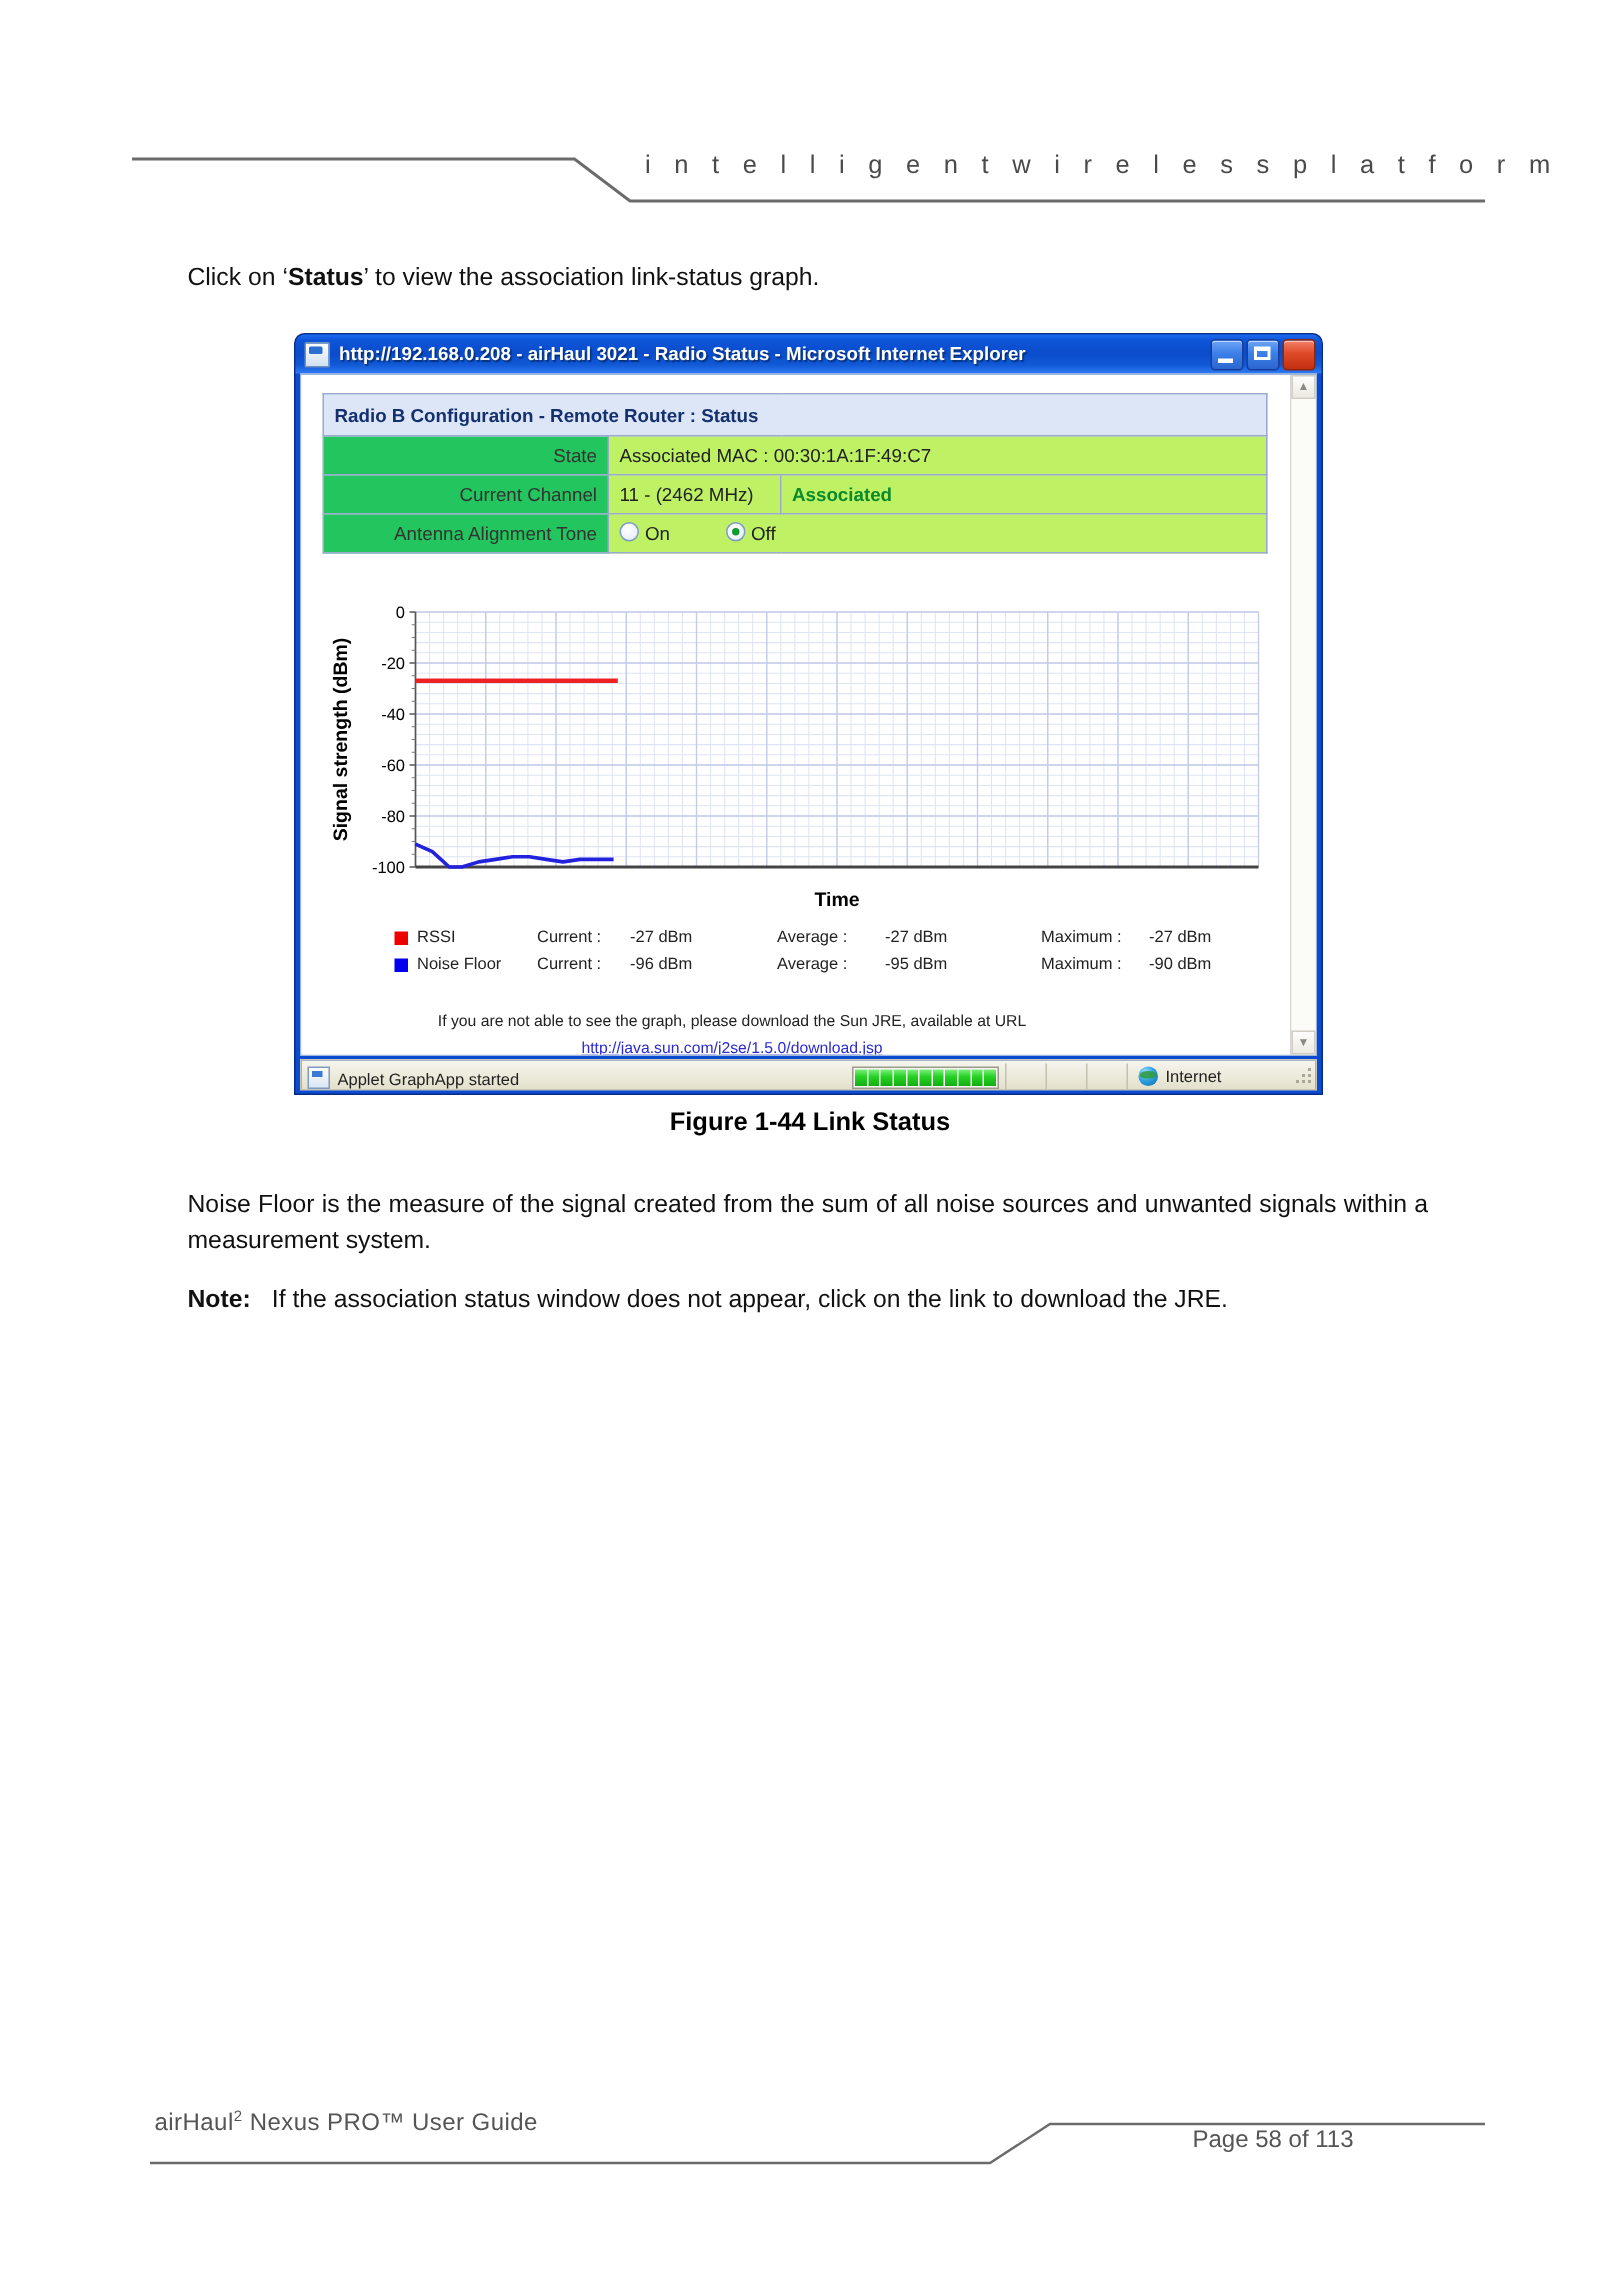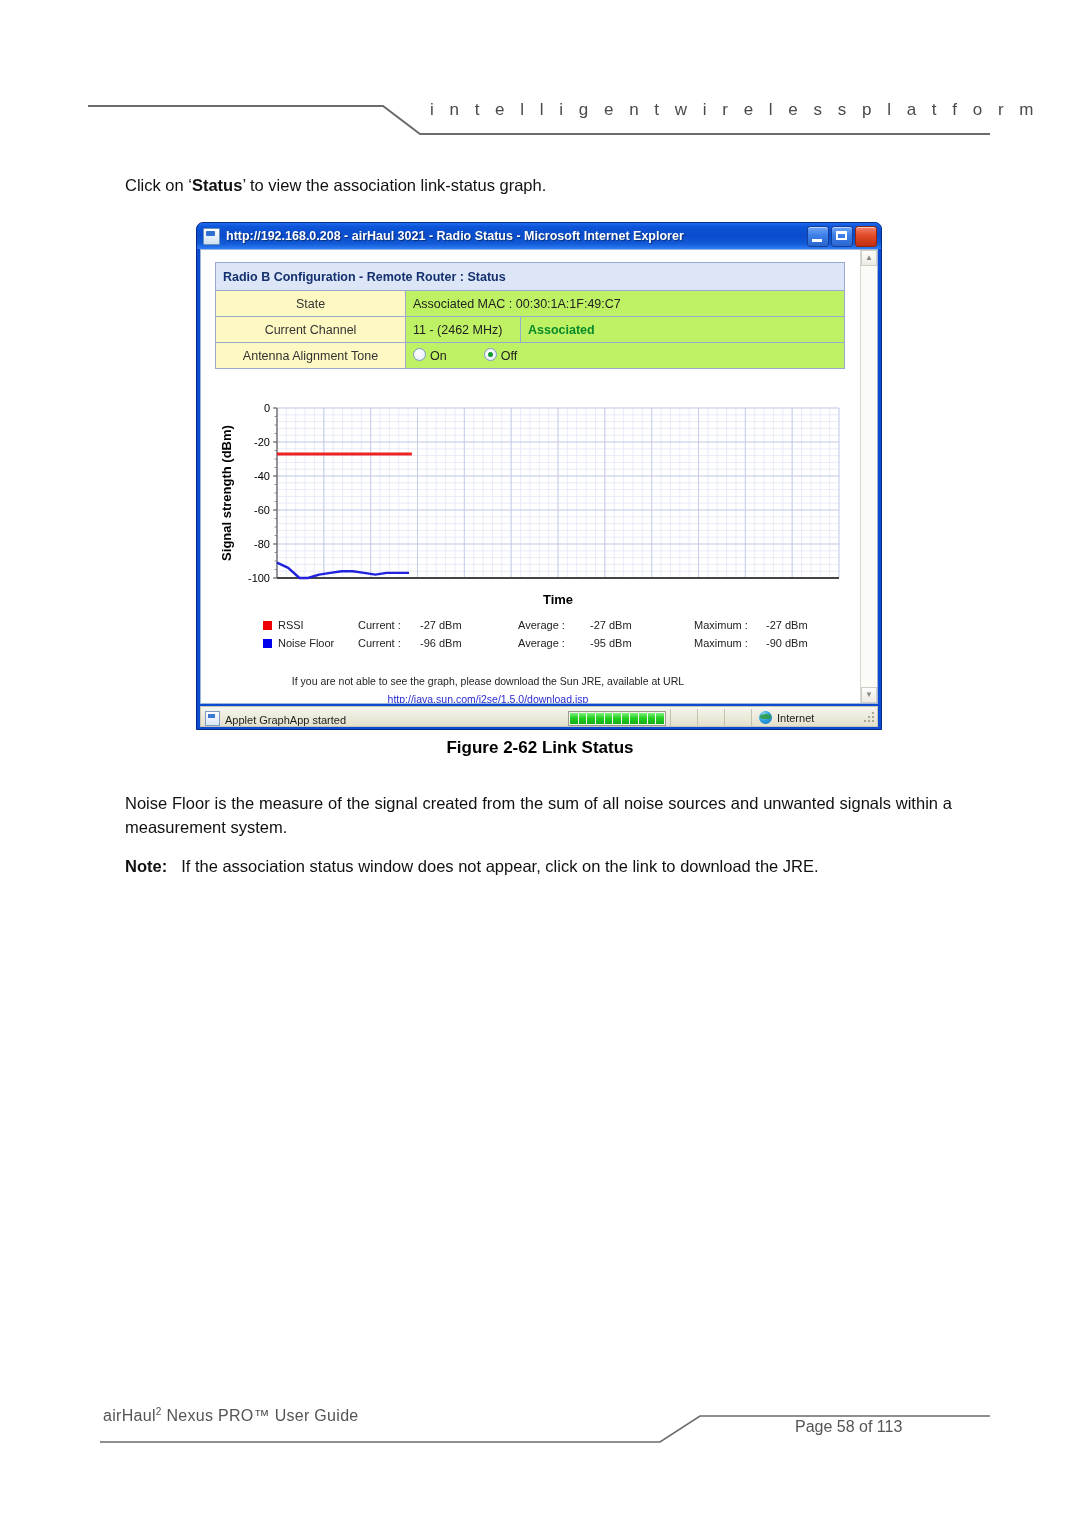--- a/index.html
+++ b/index.html
@@ -127,21 +127,21 @@
     position:absolute;left:14px;top:12px;width:630px;
     border-collapse:collapse;font-size:12.5px;color:#222;
     font-family:"Liberation Sans",sans-serif;
   }
   .cfg-table td{border:1px solid #9aa9d0;padding:3px 7px;height:19px;}
   .cfg-head td{
     background:#dde6f7;font-weight:bold;font-size:12.5px;color:#14306e;
     padding:4px 7px;
   }
   .cfg-label{
-    width:175px;text-align:center;color:#333;background:#fef9c3;
+    width:175px;text-align:right;color:#333;background:#22c55e;
   }
   .cfg-val{background:#bef264;}
   .cfg-val.assoc{width:100px;}
   .assoc-green{color:#0a8a2b;font-weight:bold;}
   .radio{
     display:inline-block;width:11px;height:11px;border-radius:50%;
     border:1px solid #7f9bc4;background:radial-gradient(circle at 38% 34%,#fff 0%,#eef3fb 60%,#dae4f2 100%);
     vertical-align:-1px;margin-right:4px;position:relative;
   }
   .radio.on:after{
@@ -504,21 +504,21 @@
       <i style="left:9px;top:11px"></i>
         <i style="left:5px;top:11px"></i>
         <i style="left:9px;top:7px"></i>
       <i style="left:1px;top:11px"></i>
         <i style="left:5px;top:7px"></i>
         <i style="left:9px;top:3px"></i>
     </span>
   </div>
 </div>
 
-<div class="caption">Figure 2-62 Link Status</div>
+<div class="caption">Figure 1-44 Link Status</div>
 
 <div class="para" id="para-noise">Noise Floor is the measure of the signal created from the sum of all noise sources and unwanted signals within a measurement system.</div>
 
 <div class="note">
   <span class="note-label">Note:</span><span class="note-body">If the association status window does not appear, click on the link to download the JRE.</span>
 </div>
 
 <div class="page-footer">
   <svg width="1080" height="46" viewBox="0 0 1080 46">
     <polyline points="100,36 660,36 700,10 990,10" fill="none" stroke="#6b6b6b" stroke-width="1.6"></polyline>

